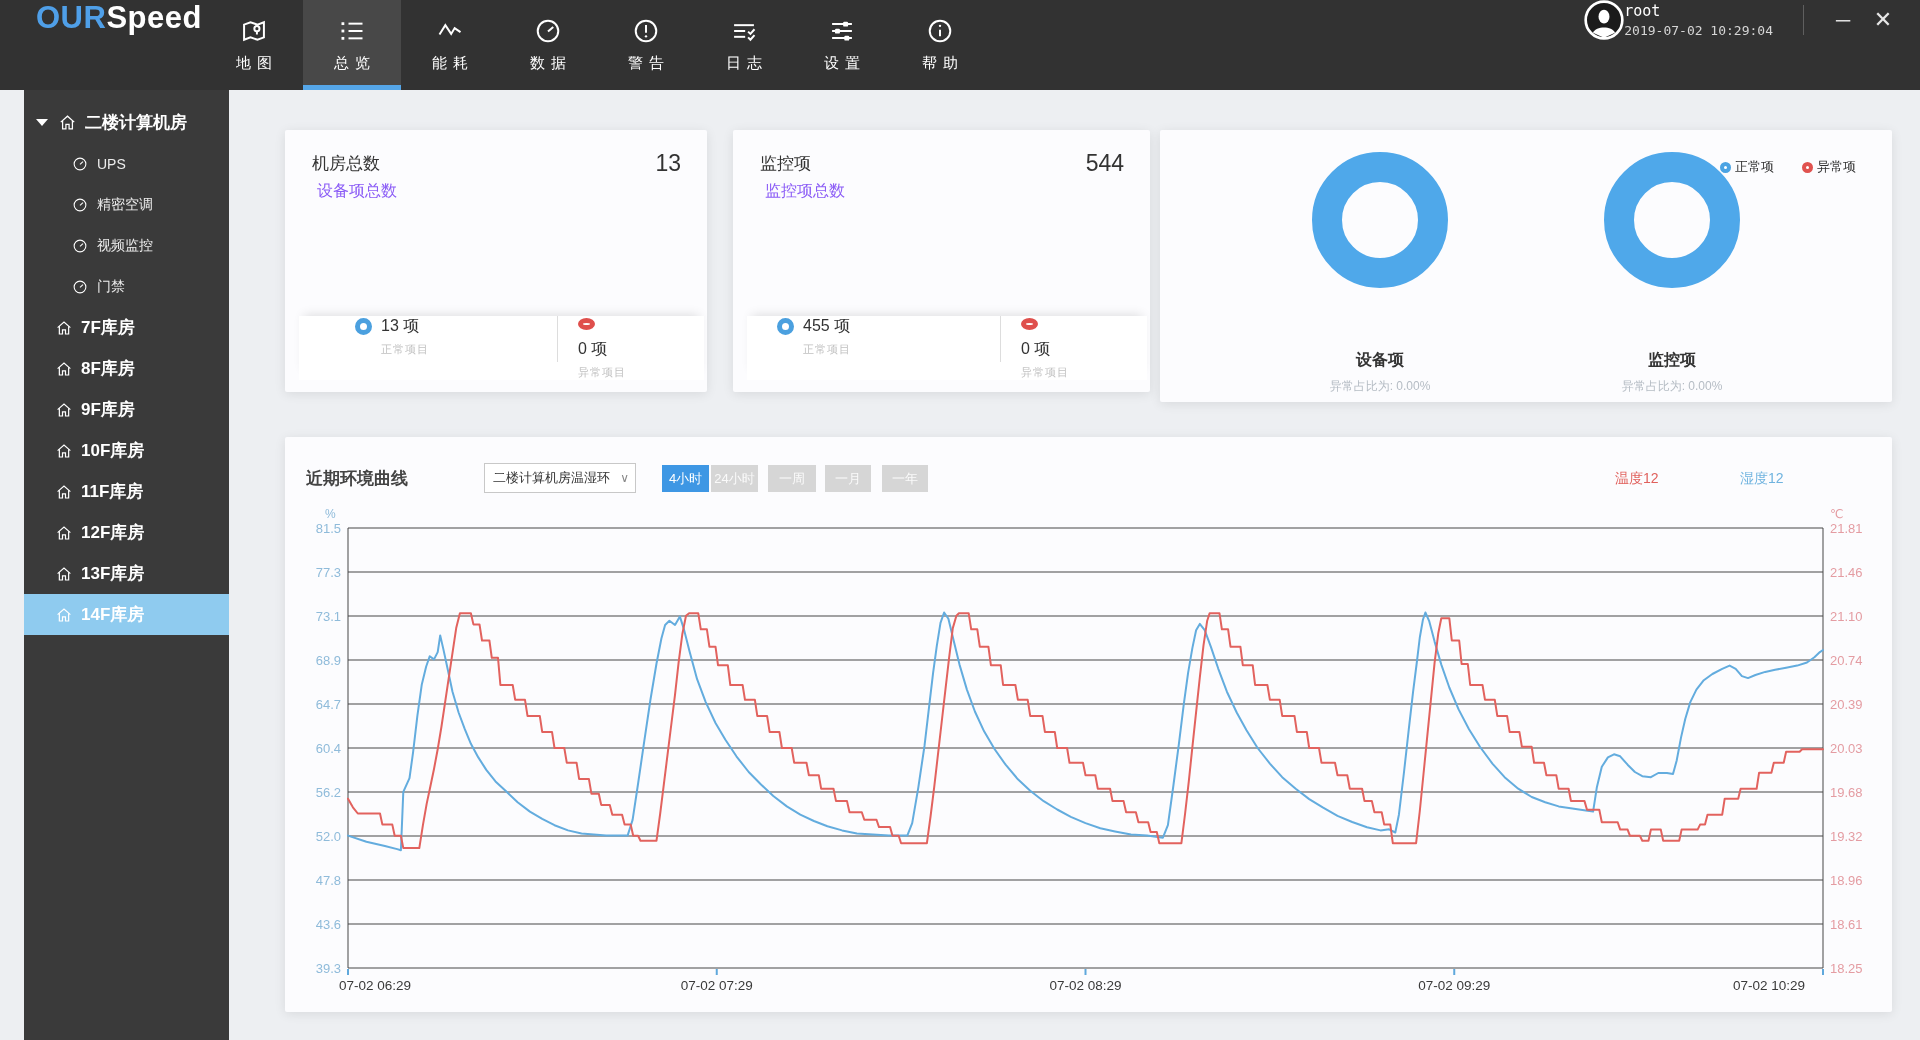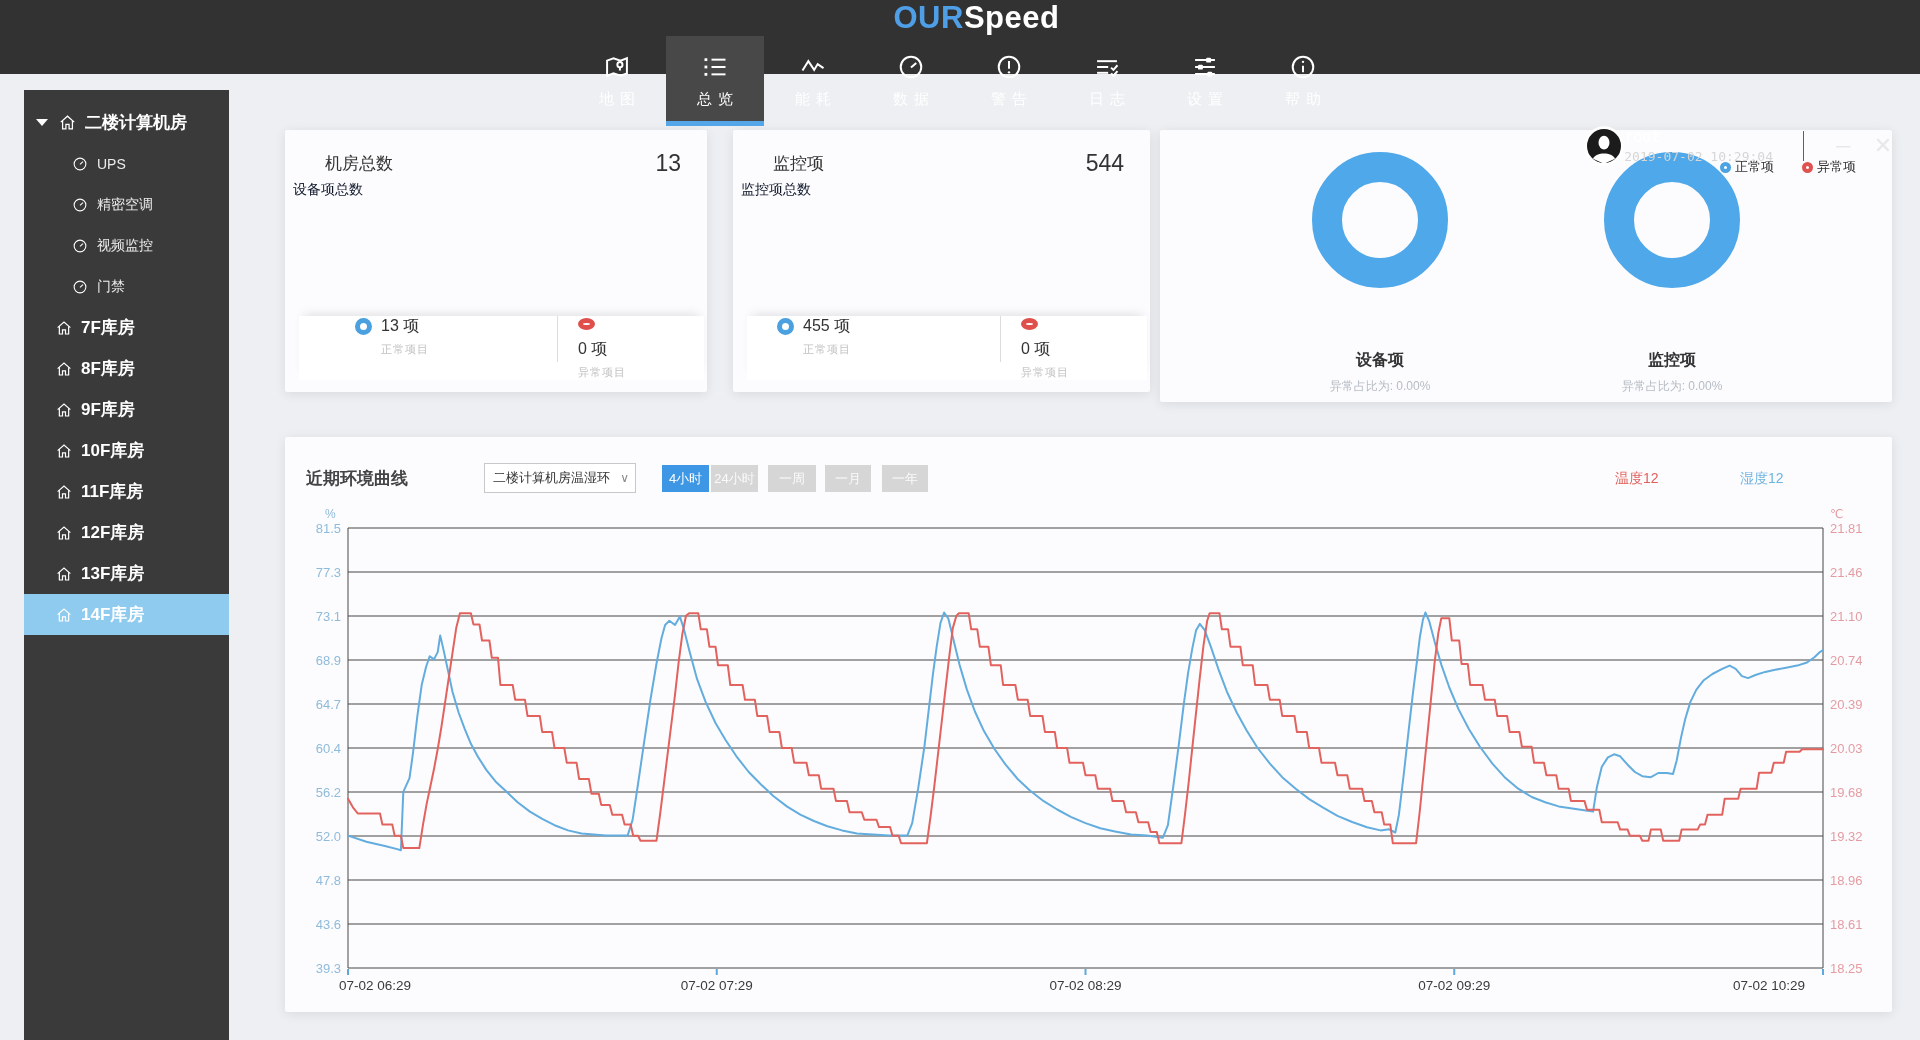--- a/index.html
+++ b/index.html
@@ -1,22 +1,22 @@
 <!DOCTYPE html>
 <html><head>
 <meta charset="utf-8">
 <style>
   * { margin:0; padding:0; box-sizing:border-box; }
   html,body { width:1920px; height:1040px; overflow:hidden;
     font-family:"Liberation Sans","DejaVu Sans",sans-serif; background:#EDEFF2; }
   .app { position:relative; width:1920px; height:1040px; }
 
   
-  .topbar { position:absolute; left:0; top:0; width:1920px; height:74px;
-    background:#323232; display:flex; align-items:center; z-index:5;flex-direction:column; }
+  .topbar { position:absolute; left:0; top:0; width:1920px; height:90px;
+    background:#323232; display:flex; align-items:flex-start; z-index:5; }
   .logo { width:205px; display:flex; align-items:center; padding-left:36px;
     font-size:31px; font-weight:bold; letter-spacing:.5px; }
   .logo .our { color:#4F9FE8; }
   .logo .speed { color:#FFFFFF; }
   .topnav { display:flex; }
   .nav-item { position:relative; width:98px; height:90px; display:flex; flex-direction:column;
     align-items:center; justify-content:center; gap:9px; color:#FFFFFF; cursor:pointer; }
   .nav-item.active { background:#484848; }
   .nav-item.active::after { content:""; position:absolute; left:0; bottom:0; width:100%;
     height:5px; background:#55A6E8; }
@@ -49,22 +49,22 @@
 
   
   .main { position:absolute; left:205px; top:90px; width:1715px; height:950px; }
   .panel { position:absolute; background:#FCFCFE; border-radius:2px;
     box-shadow:0 2px 12px rgba(0,0,0,.09); }
   .card1 { left:80px;  top:40px; width:422px; height:262px; }
   .card2 { left:528px; top:40px; width:417px; height:262px; }
   .panel3 { left:955px; top:40px; width:732px; height:272px; }
   .chart-panel { left:80px; top:347px; width:1607px; height:575px; }
 
-  .card-title { position:absolute; left:40px; top:22px; font-size:17px; color:#333; font-weight:500; }
-  .card-subtitle { position:absolute; left:8px; top:51px; font-size:14px; color:#0f172a; }
+  .card-title { position:absolute; left:27px; top:22px; font-size:17px; color:#333; font-weight:500; }
+  .card-subtitle { position:absolute; left:32px; top:51px; font-size:16px; color:#8b5cf6; }
   .card-value { position:absolute; right:26px; top:20px; font-size:23px; color:#333; }
   .stat-strip { position:absolute; left:14px; right:3px; bottom:12px; height:64px; background:#fff;
     box-shadow:0 -6px 10px -5px rgba(0,0,0,.13); display:flex; }
   .stat-group { display:flex; align-items:flex-start; gap:9px; }
   .card1 .stat-group.g1 { margin-left:56px; }
   .card2 .stat-group.g1 { margin-left:30px; }
   .stat-group.g2 { width:120px; margin-left:20px; margin-right:6px;flex-direction:column; }
   .ring { width:17px; height:17px; border-radius:50%; margin-top:2px; background:#fff; }
   .ring.blue { border:5px solid #4BA0DF; }
   .ring.red  { border:5px solid #DF4F4C; }

